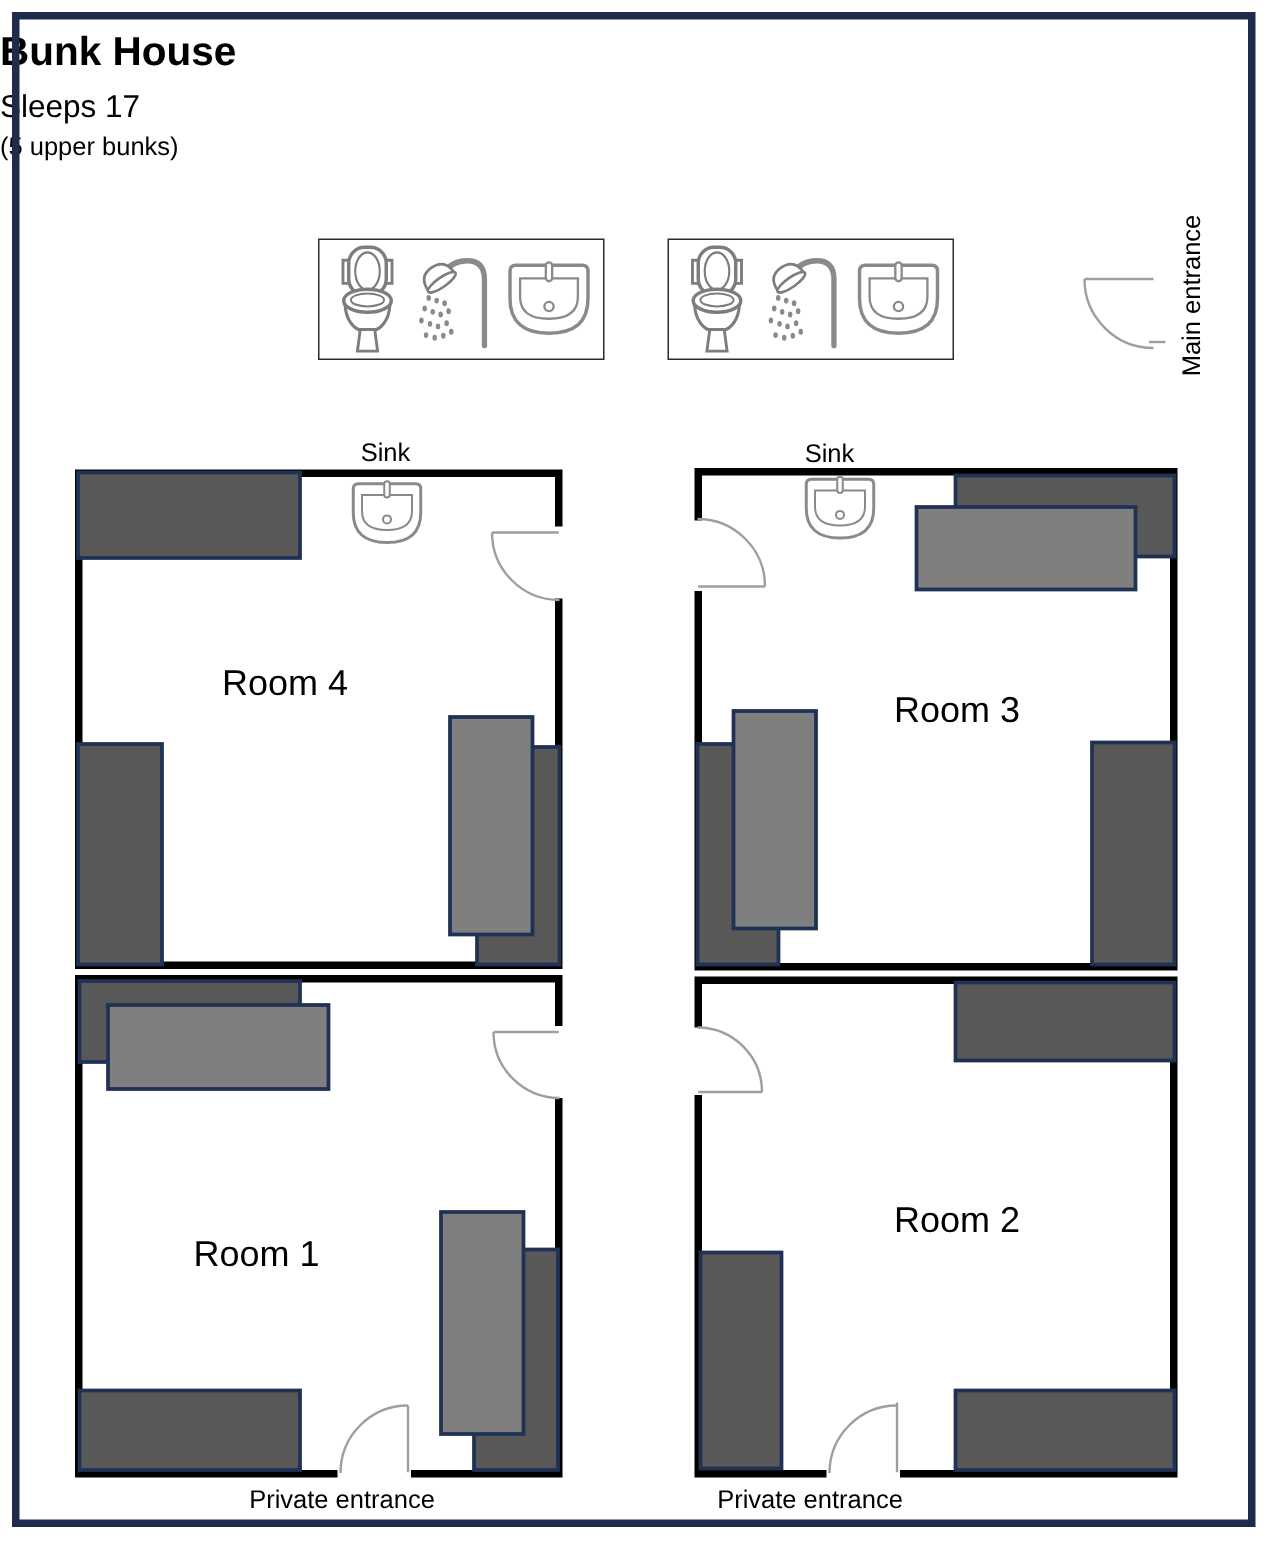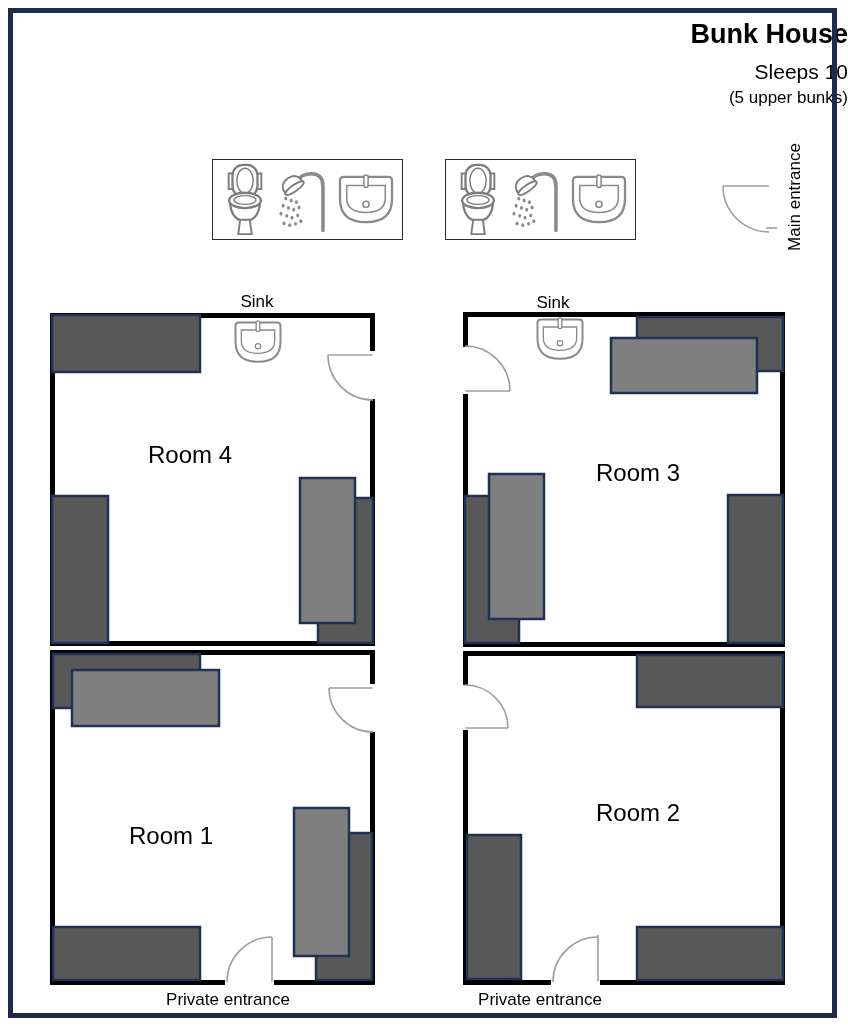--- a/index.html
+++ b/index.html
@@ -1,20 +1,20 @@
 <!DOCTYPE html>
 <html><head>
 <meta charset="utf-8">
 <style>
   html,body{margin:0;padding:0;background:#fff;}
   body{width:848px;height:1030px;overflow:hidden;font-family:"Liberation Sans",sans-serif;}
   #canvas{position:relative;width:848px;height:1030px;background:#fff;}
   #frame{position:absolute;left:8px;top:8px;width:829px;height:1010px;
          border:5px solid #1f2b4d;box-sizing:border-box;pointer-events:none;}
-  #header{position:absolute;left:0;top:20px;width:848px;text-align:right;color:#000;}
+  #header{position:absolute;left:0;top:20px;width:848px;text-align:left;color:#000;}
   #header .t1{font-size:27px;font-weight:bold;line-height:1.1;margin:0;}
   #header .t2{font-size:21px;margin:8px 0 0 0;line-height:1.3;}
   #header .t3{font-size:17px;margin:2px 0 0 0;line-height:1.3;}
   .bathroom-box{position:absolute;top:159px;width:191px;height:81px;border:1px solid #2b2b2b;
                 box-sizing:border-box;display:flex;align-items:center;justify-content:center;gap:6px;}
   #bath1{left:212px;} #bath2{left:445px;}
   #plan{position:absolute;left:0;top:0;width:848px;height:1030px;}
   svg text{font-family:"Liberation Sans",sans-serif;fill:#000;}
   #defs-holder{position:absolute;width:0;height:0;overflow:hidden;}
 </style>
@@ -119,21 +119,21 @@
       <text x="638" y="821" text-anchor="middle" font-size="24">Room 2</text>
       <text x="540" y="1005" text-anchor="middle" font-size="17">Private entrance</text>
       <path d="M723,186 H769" stroke="#9e9e9e" stroke-width="1.6" fill="none"></path>
       <path d="M723,186 A46,46 0 0 0 769,232" stroke="#9e9e9e" stroke-width="1.6" fill="none"></path>
       <path d="M766,228 H777" stroke="#9e9e9e" stroke-width="1.6" fill="none"></path>
       <text x="800" y="197" text-anchor="middle" font-size="17" transform="rotate(-90 800 197)">Main entrance</text>
     </svg>
 
   <div id="header">
     <p class="t1">Bunk House</p>
-    <p class="t2">Sleeps 10</p>
+    <p class="t2">Sleeps 17</p>
     <p class="t3">(5 upper bunks)</p>
   </div>
 
   <div id="bath1" class="bathroom-box">
     <svg width="50" height="75" viewBox="0 0 52 78">
         <use href="#sym-toilet"></use>
       </svg>
     <svg width="55" height="69" viewBox="0 0 62 78">
         <use href="#sym-shower"></use>
       </svg>

